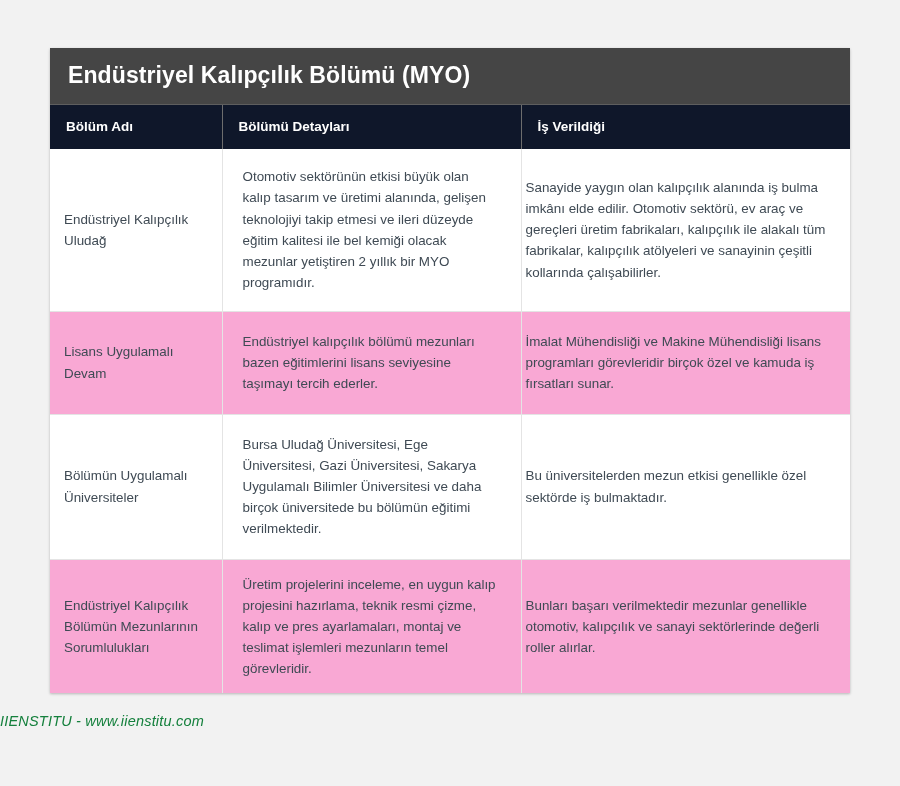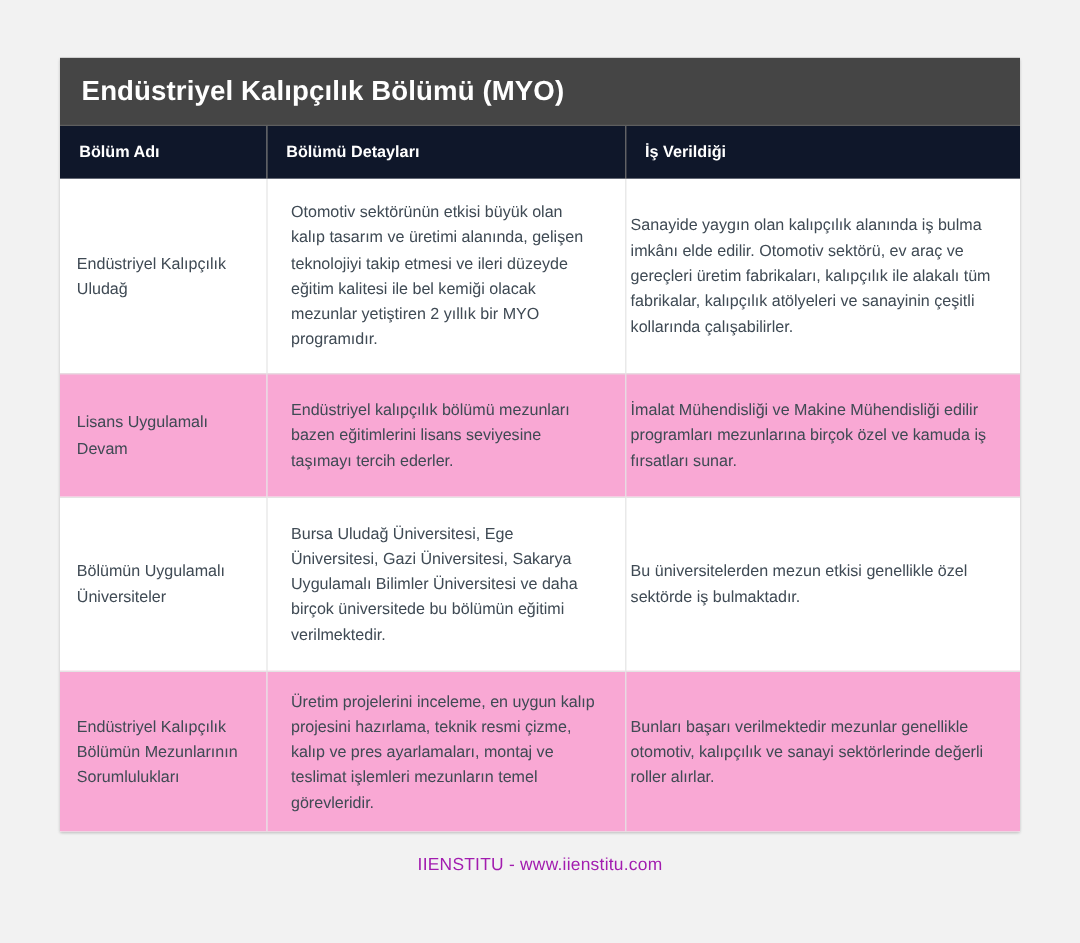--- a/index.html
+++ b/index.html
@@ -109,24 +109,25 @@
   tr.r2 td { height: 103px; }
   tr.r3 td { height: 145px; }
   tr.r4 td { height: 120px; }
 
   
   .footer {
     position: absolute;
     left: 0;
     top: 713px;
     width: 900px;
-    text-align: center;
-    color: #a21caf;
+    text-align: left;
+    color: #15803d;
     font-size: 14.5px;
     letter-spacing: 0.2px;
+    font-style: italic;
   }
 </style>
 </head>
 <body>
 
 <div class="page">
 
   <div class="card">
 
     <div class="title-bar">
@@ -150,21 +151,21 @@
 
         <tr class="row-odd r1">
           <td class="col-name">Endüstriyel Kalıpçılık Uludağ</td>
           <td class="col-detail">Otomotiv sektörünün etkisi büyük olan kalıp tasarım ve üretimi alanında, gelişen teknolojiyi takip etmesi ve ileri düzeyde eğitim kalitesi ile bel kemiği olacak mezunlar yetiştiren 2 yıllık bir MYO programıdır.</td>
           <td class="col-job">Sanayide yaygın olan kalıpçılık alanında iş bulma imkânı elde edilir. Otomotiv sektörü, ev araç ve gereçleri üretim fabrikaları, kalıpçılık ile alakalı tüm fabrikalar, kalıpçılık atölyeleri ve sanayinin çeşitli kollarında çalışabilirler.</td>
         </tr>
 
         <tr class="row-even r2">
           <td class="col-name">Lisans Uygulamalı Devam</td>
           <td class="col-detail">Endüstriyel kalıpçılık bölümü mezunları bazen eğitimlerini lisans seviyesine taşımayı tercih ederler.</td>
-          <td class="col-job">İmalat Mühendisliği ve Makine Mühendisliği edilir programları mezunlarına birçok özel ve kamuda iş fırsatları sunar.</td>
+          <td class="col-job">İmalat Mühendisliği ve Makine Mühendisliği lisans programları görevleridir birçok özel ve kamuda iş fırsatları sunar.</td>
         </tr>
 
         <tr class="row-odd r3">
           <td class="col-name">Bölümün Uygulamalı Üniversiteler</td>
           <td class="col-detail">Bursa Uludağ Üniversitesi, Ege Üniversitesi, Gazi Üniversitesi, Sakarya Uygulamalı Bilimler Üniversitesi ve daha birçok üniversitede bu bölümün eğitimi verilmektedir.</td>
           <td class="col-job">Bu üniversitelerden mezun etkisi genellikle özel sektörde iş bulmaktadır.</td>
         </tr>
 
         <tr class="row-even r4">
           <td class="col-name">Endüstriyel Kalıpçılık Bölümün Mezunlarının Sorumlulukları</td>

